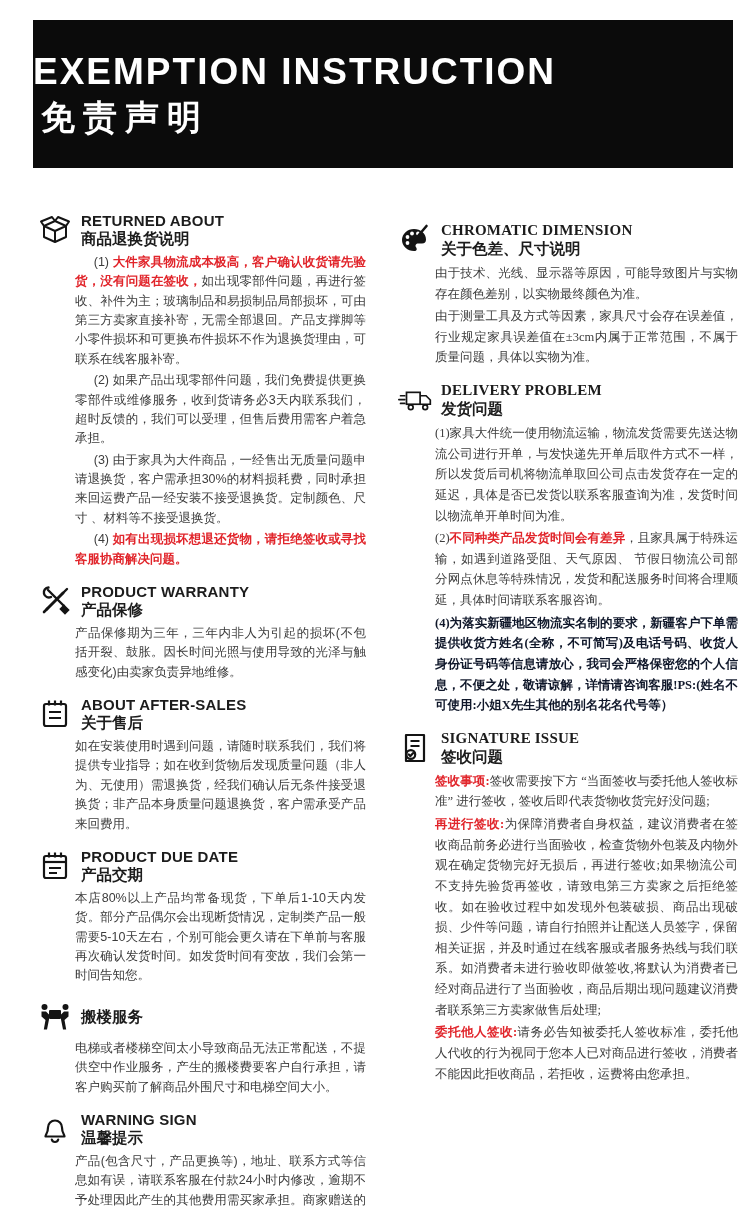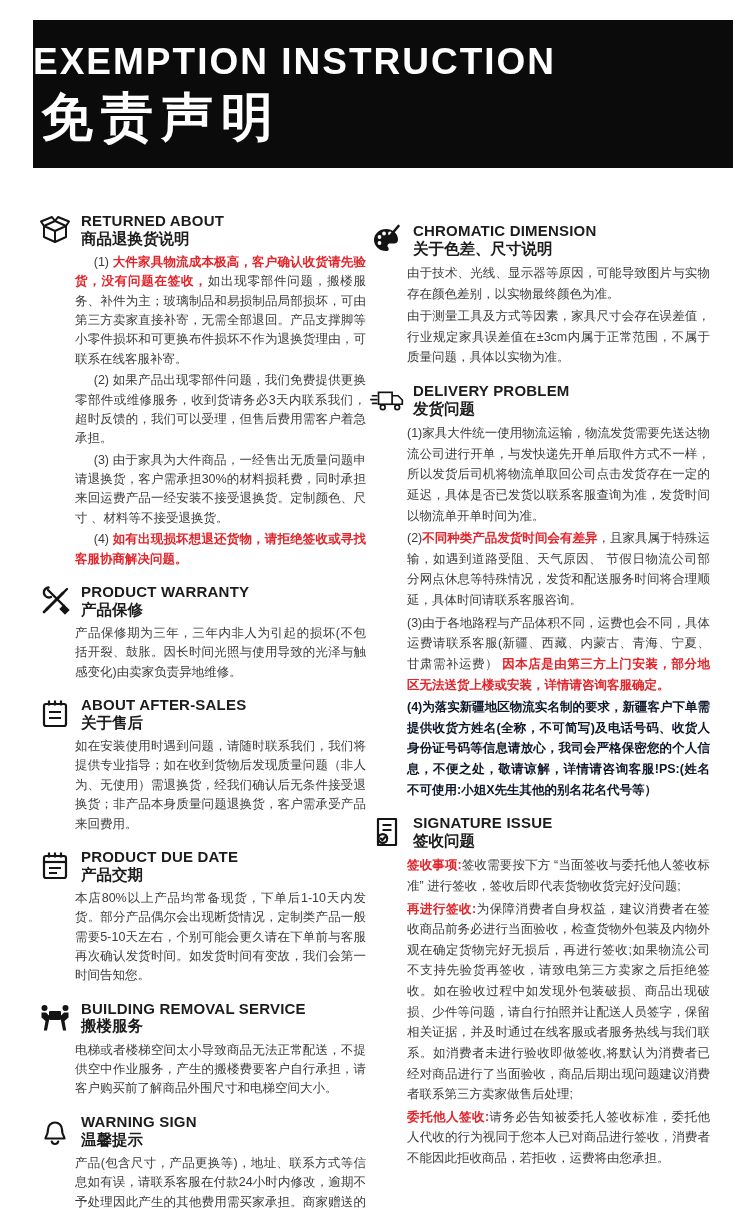--- a/index.html
+++ b/index.html
@@ -1,24 +1,24 @@
 <!DOCTYPE html>
 <html style="--banner-bg: #0b0b0b; --banner-fg: #ffffff; --heading: #1c1c1c; --body: #3c3c3c; --red: #e1252b;"><head>
 <meta charset="utf-8">
 <style>
   html,body{margin:0;padding:0;background:#fff;}
   .page{position:relative;width:750px;height:1211px;background:#ffffff;overflow:hidden;
         font-family:"Liberation Sans","DejaVu Sans",sans-serif;}
   .banner{position:absolute;left:25px;top:20px;width:700px;height:148px;background:var(--banner-bg,#0b0b0b);
           color:var(--banner-fg,#fff);display:flex;flex-direction:column;justify-content:center;margin-left:8px;}
   .banner-en{font-size:37px;font-weight:600;letter-spacing:2px;line-height:1.1;}
-  .banner-zh{font-size:52px;font-weight:700;letter-spacing:8px;margin-top:6px;text-indent:8px;line-height:1.1;}
+  .banner-zh{font-size:34px;font-weight:700;letter-spacing:8px;margin-top:6px;text-indent:8px;line-height:1.1;}
   .col{position:absolute;top:212px;}
   .col-left{left:38px;width:328px;}
-  .col-right{left:370px;top:222px;width:340px;}
+  .col-right{left:398px;top:222px;width:340px;font-family:Liberation Serif, serif;}
   .section{margin-bottom:14px;}
   .sec-head{display:flex;align-items:center;gap:9px;margin-bottom:5px;}
   .sec-icon{width:34px;height:34px;flex:0 0 auto;display:inline-block;}
   .sec-icon svg{width:34px;height:34px;display:block;}
   .sec-titles{line-height:1.18;}
   .sec-en{font-size:15px;font-weight:700;color:var(--heading,#1c1c1c);letter-spacing:.2px;}
   .sec-zh{font-size:15.5px;font-weight:700;color:var(--heading,#1c1c1c);}
   .sec-body{margin-left:37px;font-size:12.5px;line-height:1.55;color:var(--body,#3c3c3c);text-align:justify;}
   .col-right .sec-body{line-height:1.65;}
   .para{margin:0 0 2px 0;}
@@ -48,21 +48,21 @@
                 <path d="M17 18 V29"></path>
               </g>
             </svg>
           </span>
           <div class="sec-titles">
             <div class="sec-en">RETURNED ABOUT</div>
             <div class="sec-zh">商品退换货说明</div>
           </div>
         </div>
         <div class="sec-body">
-          <p class="para"><span>(1) </span><span class="run-red">大件家具物流成本极高，客户确认收货请先验货，没有问题在签收，</span><span>如出现零部件问题，搬楼服务、补件为主；玻璃制品和易损制品局部损坏，可由第三方卖家直接补寄，无需全部退回。产品支撑脚等小零件损坏和可更换布件损坏不作为退换货理由，可联系在线客服补寄。</span></p>
+          <p class="para"><span>(1) </span><span class="run-red">大件家具物流成本极高，客户确认收货请先验货，没有问题在签收，</span><span>如出现零部件问题，再进行签收、补件为主；玻璃制品和易损制品局部损坏，可由第三方卖家直接补寄，无需全部退回。产品支撑脚等小零件损坏和可更换布件损坏不作为退换货理由，可联系在线客服补寄。</span></p>
           <p class="para"><span>(2) 如果产品出现零部件问题，我们免费提供更换零部件或维修服务，收到货请务必3天内联系我们，超时反馈的，我们可以受理，但售后费用需客户着急承担。</span></p>
           <p class="para"><span>(3) 由于家具为大件商品，一经售出无质量问题申请退换货，客户需承担30%的材料损耗费，同时承担来回运费产品一经安装不接受退换货。定制颜色、尺寸 、材料等不接受退换货。</span></p>
           <p class="para"><span>(4) </span><span class="run-red">如有出现损坏想退还货物，请拒绝签收或寻找客服协商解决问题。</span></p>
         </div>
       </div>
       <div class="section">
         <div class="sec-head">
           <span class="sec-icon">
             <svg viewBox="0 0 34 34">
               <g fill="none" stroke="#141414" stroke-linecap="round">
@@ -132,21 +132,20 @@
               <g fill="#141414">
                 <circle cx="6.5" cy="7" r="3"></circle>
                 <circle cx="27.5" cy="7" r="3"></circle>
                 <rect x="11" y="10" width="12" height="9" rx="1"></rect>
                 <path d="M3.5 11.5 h4.5 l3 3 v5 l-2 10 h-3.2 l1.7-9.5 -4-3.5 Z"></path>
                 <path d="M30.5 11.5 h-4.5 l-3 3 v5 l2 10 h3.2 l-1.7-9.5 4-3.5 Z"></path>
               </g>
             </svg>
           </span>
           <div class="sec-titles">
-            <div class="sec-en">BUILDING REMOVAL SERVICE</div>
             <div class="sec-zh">搬楼服务</div>
           </div>
         </div>
         <div class="sec-body">
           <p class="para"><span>电梯或者楼梯空间太小导致商品无法正常配送，不提供空中作业服务，产生的搬楼费要客户自行承担，请客户购买前了解商品外围尺寸和电梯空间大小。</span></p>
         </div>
       </div>
       <div class="section">
         <div class="sec-head">
           <span class="sec-icon">
@@ -204,21 +203,20 @@
             </svg>
           </span>
           <div class="sec-titles">
             <div class="sec-en">DELIVERY PROBLEM</div>
             <div class="sec-zh">发货问题</div>
           </div>
         </div>
         <div class="sec-body">
           <p class="para"><span>(1)家具大件统一使用物流运输，物流发货需要先送达物流公司进行开单，与发快递先开单后取件方式不一样，所以发货后司机将物流单取回公司点击发货存在一定的延迟，具体是否已发货以联系客服查询为准，发货时间以物流单开单时间为准。</span></p>
           <p class="para"><span>(2)</span><span class="run-red-bold">不同种类产品发货时间会有差异</span><span>，且家具属于特殊运输，如遇到道路受阻、天气原因、 节假日物流公司部分网点休息等特殊情况，发货和配送服务时间将合理顺延，具体时间请联系客服咨询。</span></p>
-          <p class="para"><span>(3)由于各地路程与产品体积不同，运费也会不同，具体运费请联系客服(新疆、西藏、内蒙古、青海、宁夏、甘肃需补运费） </span><span class="run-red-bold">因本店是由第三方上门安装，部分地区无法送货上楼或安装，详情请咨询客服确定。</span></p>
           <p class="para"><span class="run-bold">(4)为落实新疆地区物流实名制的要求，新疆客户下单需提供收货方姓名(全称，不可简写)及电话号码、收货人身份证号码等信息请放心，我司会严格保密您的个人信息，不便之处，敬请谅解，详情请咨询客服!PS:(姓名不可使用:小姐X先生其他的别名花名代号等）</span></p>
         </div>
       </div>
       <div class="section">
         <div class="sec-head">
           <span class="sec-icon">
             <svg viewBox="0 0 34 34">
               <g fill="none" stroke="#141414" stroke-width="2.2" stroke-linejoin="round">
                 <path d="M8 4 h18 v26 h-18 Z"></path>
                 <path d="M12.5 10 h9 M12.5 15 h9"></path>

